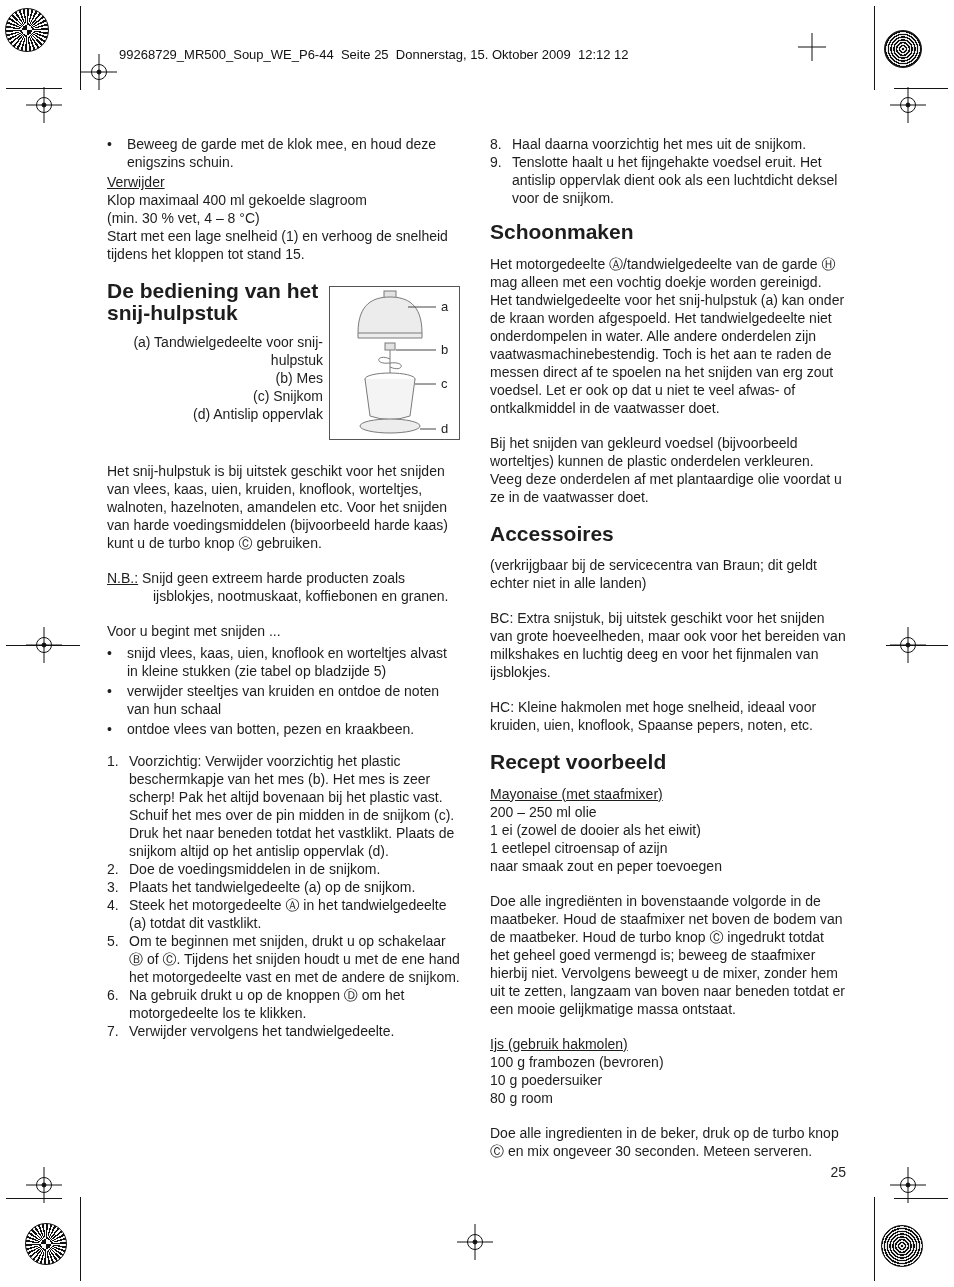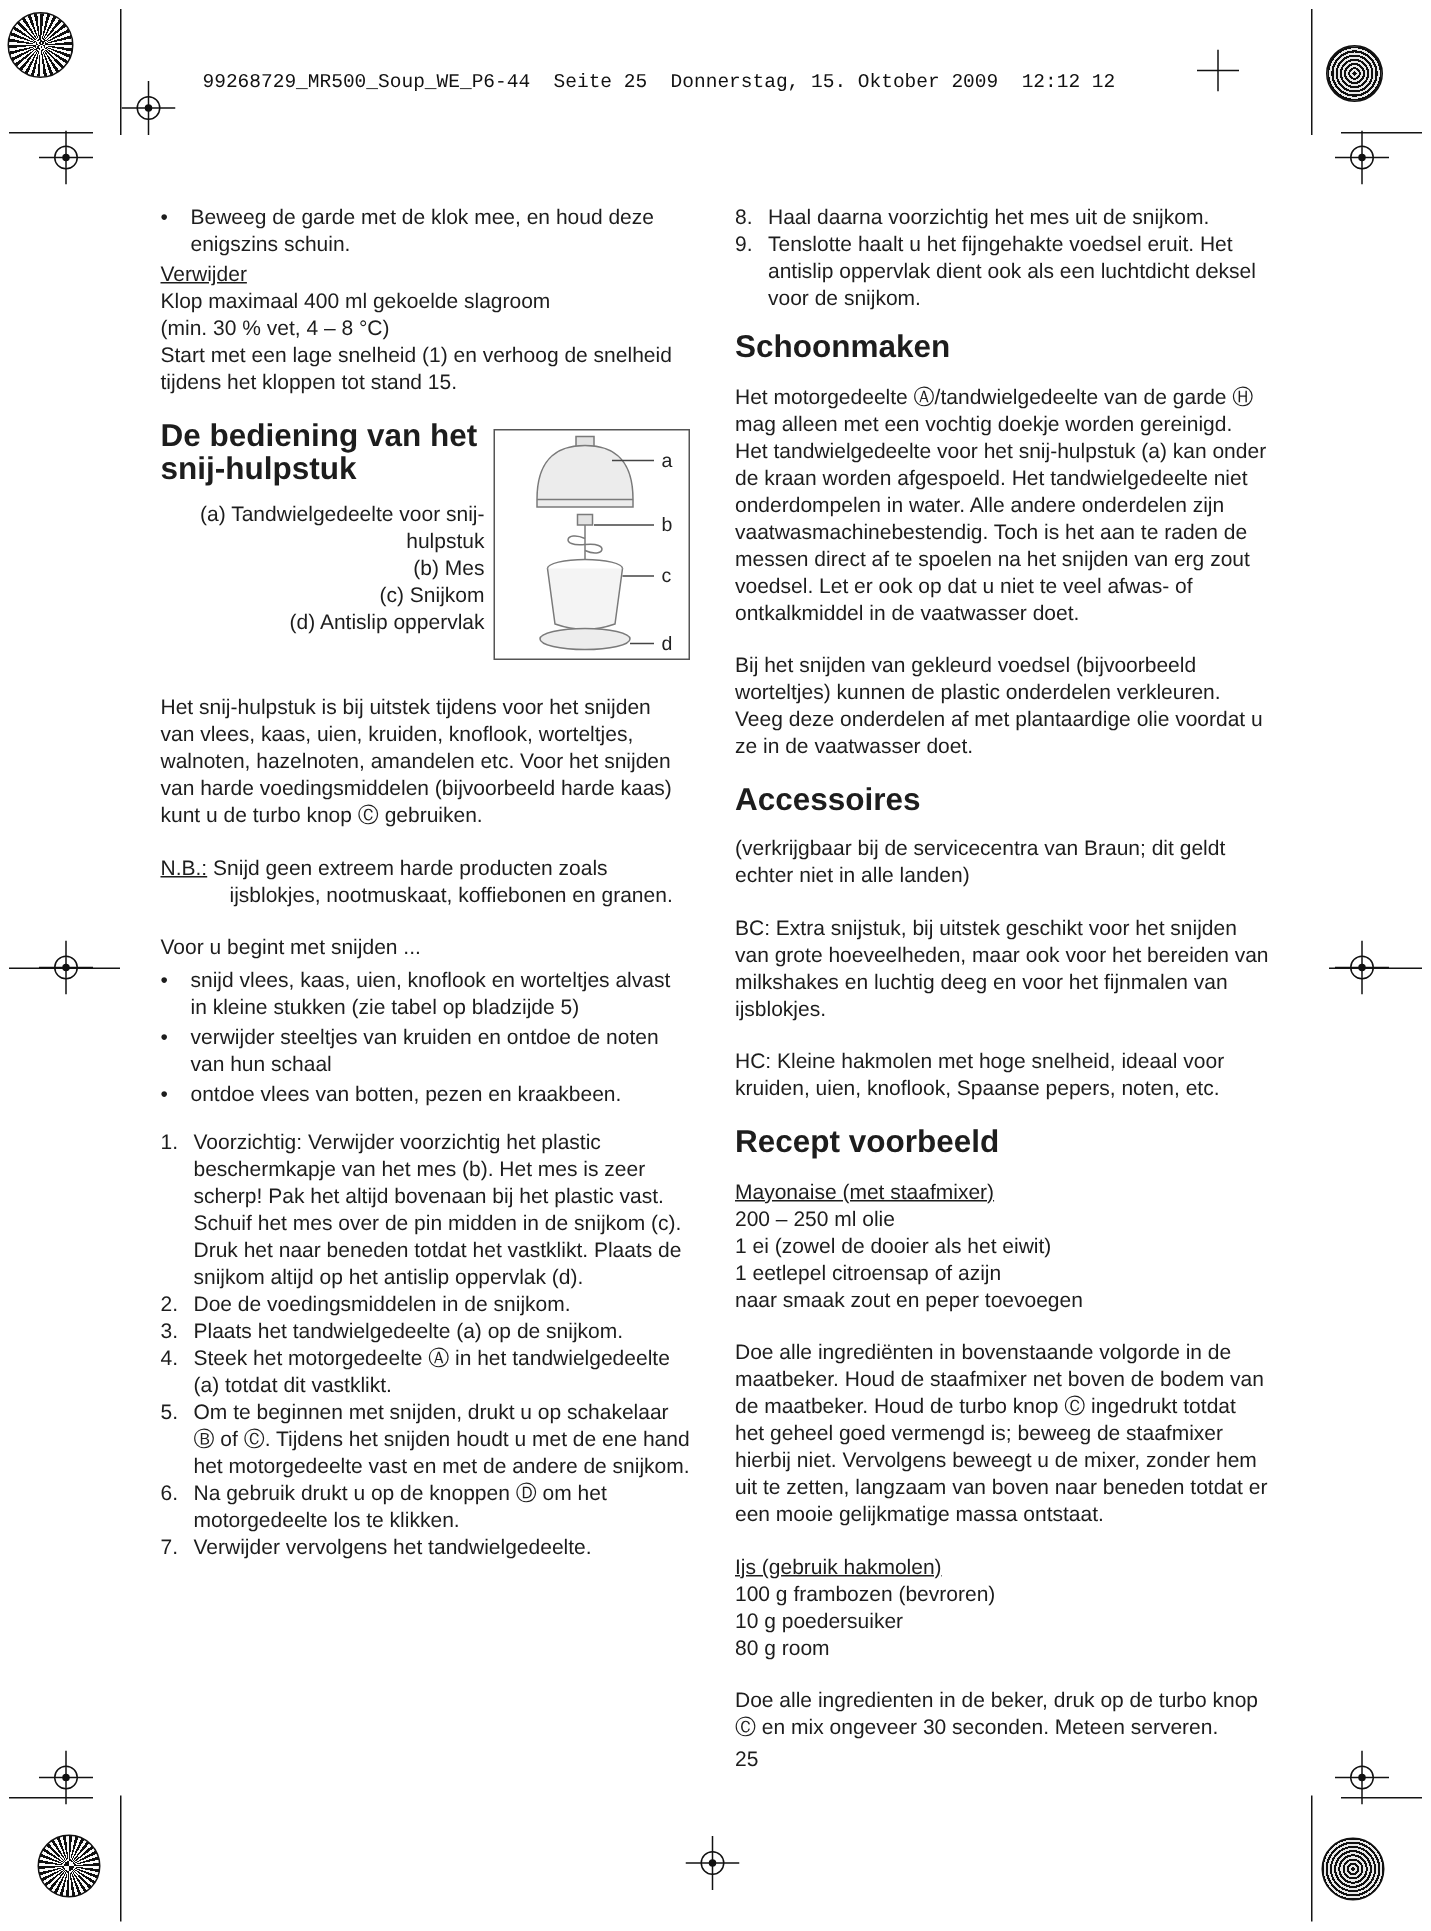--- a/index.html
+++ b/index.html
@@ -17,22 +17,22 @@
   .mark { position:absolute; }
   .starburst { border-radius:50%;
     background:repeating-conic-gradient(#101010 0deg 6deg, #fbfbfb 6deg 12deg);
     border:1px solid #101010; }
   .halftone { border-radius:50%;
     background:repeating-radial-gradient(circle, #101010 0 1.4px, #e9e9e9 1.4px 2.8px);
     border:1px solid #101010; }
   .cropline { position:absolute; background:#141414; }
   .target line, .target circle { stroke:#111; stroke-width:1; }
 
-  .header-line { position:absolute; left:135px; top:47px; font-size:13px;
-    white-space:pre; color:#111;font-family:Liberation Mono, monospace; }
+  .header-line { position:absolute; left:119px; top:47px; font-size:13px;
+    white-space:pre; color:#111; }
 
   
   .col { position:absolute; top:135px; font-size:14px; line-height:18px; }
   .col-left  { left:107px; width:353px; }
   .col-right { left:490px; width:356px; }
 
   .blk  { margin-bottom:17px; }
   .u    { text-decoration:underline; }
   h2 { font-size:21px; line-height:21.5px; font-weight:bold; margin:14px 0 12px; }
   .section h2 { margin:4px 0 10px; }
@@ -48,21 +48,21 @@
   .hang46 { padding-left:46px; text-indent:-46px; }
 
   
   .section { position:relative; min-height:170px; margin-bottom:12px; }
   .section-text { width:216px; }
   .figure { position:absolute; right:0; top:6px; width:131px; height:154px;
     border:1px solid #555; background:#fff; }
   .fig-label { position:absolute; font-size:13px; color:#222; }
 
   .pagenum { position:absolute; left:490px; top:1164px; width:356px;
-    text-align:left; font-size:14px; }
+    text-align:right; font-size:14px; }
 </style>
 </head>
 <body>
 
 <div class="page">
 
   <div class="mark starburst" style="left:5px;top:8px;width:44px;height:44px"></div>
   <div class="mark halftone" style="left:884px;top:30px;width:38px;height:38px"></div>
   <div class="mark starburst" style="left:25px;top:1223px;width:42px;height:42px"></div>
   <div class="mark halftone" style="left:881px;top:1225px;width:42px;height:42px"></div>
@@ -174,21 +174,21 @@
             <line x1="90" y1="142" x2="106" y2="142" stroke="#444"></line>
           </g>
         </svg>
         <span class="fig-label" style="left:111px;top:11px">a</span>
         <span class="fig-label" style="left:111px;top:54px">b</span>
         <span class="fig-label" style="left:111px;top:88px">c</span>
         <span class="fig-label" style="left:111px;top:133px">d</span>
       </div>
     </div>
 
-    <div class="blk">Het snij-hulpstuk is bij uitstek tijdens voor het snijden van vlees, kaas, uien, kruiden, knoflook, worteltjes, walnoten, hazelnoten, amandelen etc. Voor het snijden van harde voedingsmiddelen (bijvoorbeeld harde kaas) kunt u de turbo knop Ⓒ gebruiken.</div>
+    <div class="blk">Het snij-hulpstuk is bij uitstek geschikt voor het snijden van vlees, kaas, uien, kruiden, knoflook, worteltjes, walnoten, hazelnoten, amandelen etc. Voor het snijden van harde voedingsmiddelen (bijvoorbeeld harde kaas) kunt u de turbo knop Ⓒ gebruiken.</div>
 
     <div class="blk hang46">
       <span class="u">N.B.:</span>
       <span>Snijd geen extreem harde producten zoals ijsblokjes, nootmuskaat, koffiebonen en granen.</span>
     </div>
 
     <div class="bold-lead">Voor u begint met snijden ...</div>
     <div>
       <div class="li">
         <span class="marker">•</span>

